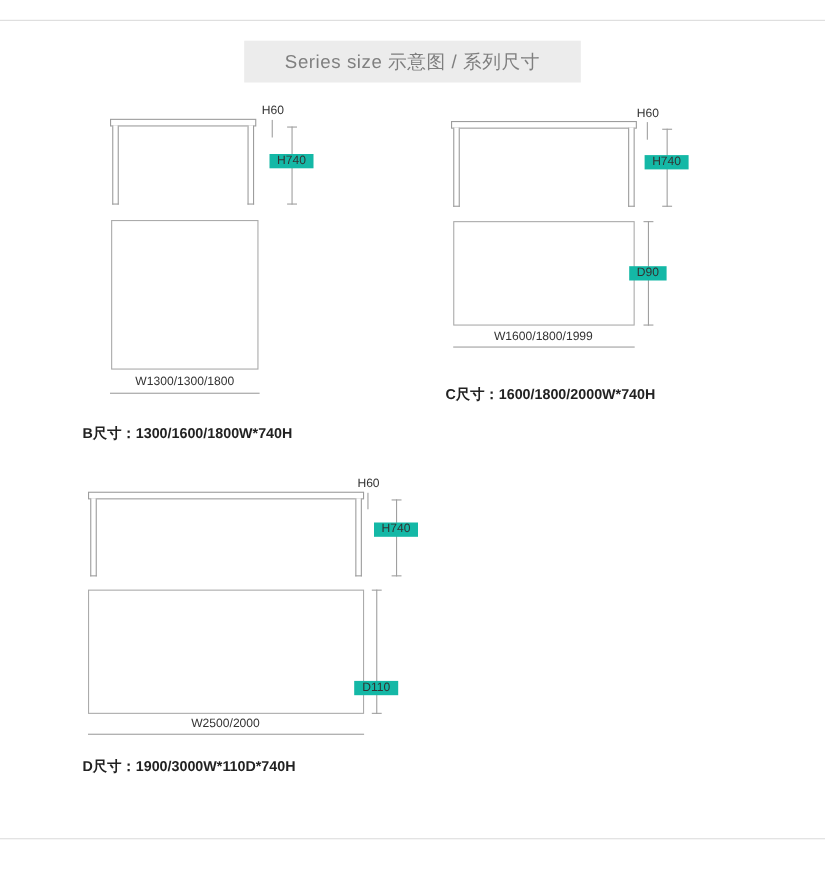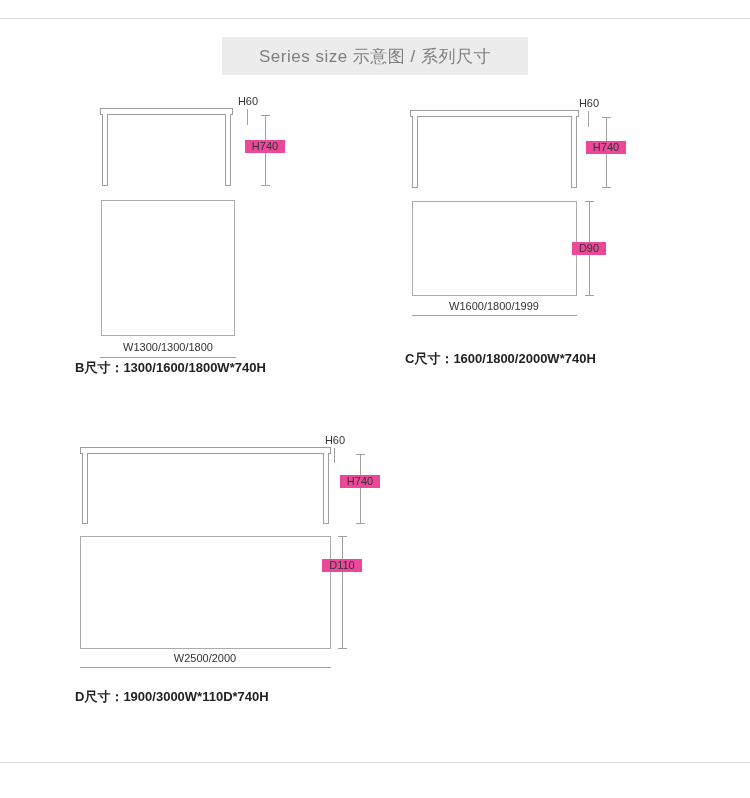--- a/index.html
+++ b/index.html
@@ -16,21 +16,21 @@
   .tabletop { position:absolute; border:1px solid #9d9d9d; background:#fff; }
   .leg { position:absolute; border:1px solid #9d9d9d; border-top:none; background:#fff; }
   .topview { position:absolute; border:1px solid #ababab; background:#fff; }
   .vline { position:absolute; width:1px; background:#a0a0a0; }
   .hline { position:absolute; height:1px; background:#a0a0a0; }
   .tick { position:absolute; width:9px; height:1px; background:#a0a0a0; }
   .dim-label {
     position:absolute; font-size:11px; line-height:13px; color:#333;
     text-align:center; white-space:nowrap;
   }
-  .on-line { background:#ec4899; }
+  .on-line { background:#14b8a6; }
   .caption {
     position:absolute; font-size:13px; line-height:15px; color:#222; white-space:nowrap;font-weight:bold;
   }
 </style>
 </head>
 <body>
 
 <div class="sheet">
 
   <div class="rule" style="left:0;top:18px;width:750px;"></div>
@@ -50,21 +50,21 @@
     <div class="vline" style="left:265px;top:115px;height:71px;"></div>
     <div class="tick" style="left:261px;top:115px;"></div>
     <div class="tick" style="left:261px;top:185px;"></div>
     <div class="dim-label on-line" style="left:245px;top:140px;width:40px;">H740</div>
 
     <div class="topview" style="left:101px;top:200px;width:134px;height:136px;"></div>
 
     <div class="dim-label" style="left:98px;top:341px;width:140px;">W1300/1300/1800</div>
     <div class="hline" style="left:100px;top:357px;width:136px;"></div>
 
-    <div class="caption" style="left:75px;top:360px;">B尺寸：1300/1600/1800W*740H</div>
+    <div class="caption" style="left:75px;top:386px;">B尺寸：1300/1600/1800W*740H</div>
   </div>
 
   <div>
     <div class="tabletop" style="left:410px;top:110px;width:169px;height:7px;"></div>
     <div class="leg" style="left:412px;top:116px;width:6px;height:72px;"></div>
     <div class="leg" style="left:571px;top:116px;width:6px;height:72px;"></div>
 
     <div class="dim-label" style="left:575px;top:97px;width:28px;">H60</div>
     <div class="vline" style="left:588px;top:111px;height:16px;"></div>
 
@@ -97,21 +97,21 @@
     <div class="vline" style="left:360px;top:454px;height:70px;"></div>
     <div class="tick" style="left:356px;top:454px;"></div>
     <div class="tick" style="left:356px;top:523px;"></div>
     <div class="dim-label on-line" style="left:340px;top:475px;width:40px;">H740</div>
 
     <div class="topview" style="left:80px;top:536px;width:251px;height:113px;"></div>
 
     <div class="vline" style="left:342px;top:536px;height:113px;"></div>
     <div class="tick" style="left:338px;top:536px;"></div>
     <div class="tick" style="left:338px;top:648px;"></div>
-    <div class="dim-label on-line" style="left:322px;top:559px;width:40px;">D110</div>
+    <div class="dim-label on-line" style="left:322px;top:619px;width:40px;">D110</div>
 
     <div class="dim-label" style="left:135px;top:652px;width:140px;">W2500/2000</div>
     <div class="hline" style="left:80px;top:667px;width:251px;"></div>
 
     <div class="caption" style="left:75px;top:689px;">D尺寸：1900/3000W*110D*740H</div>
   </div>
 
   <div class="rule" style="left:0;top:762px;width:750px;"></div>
 
 </div>

